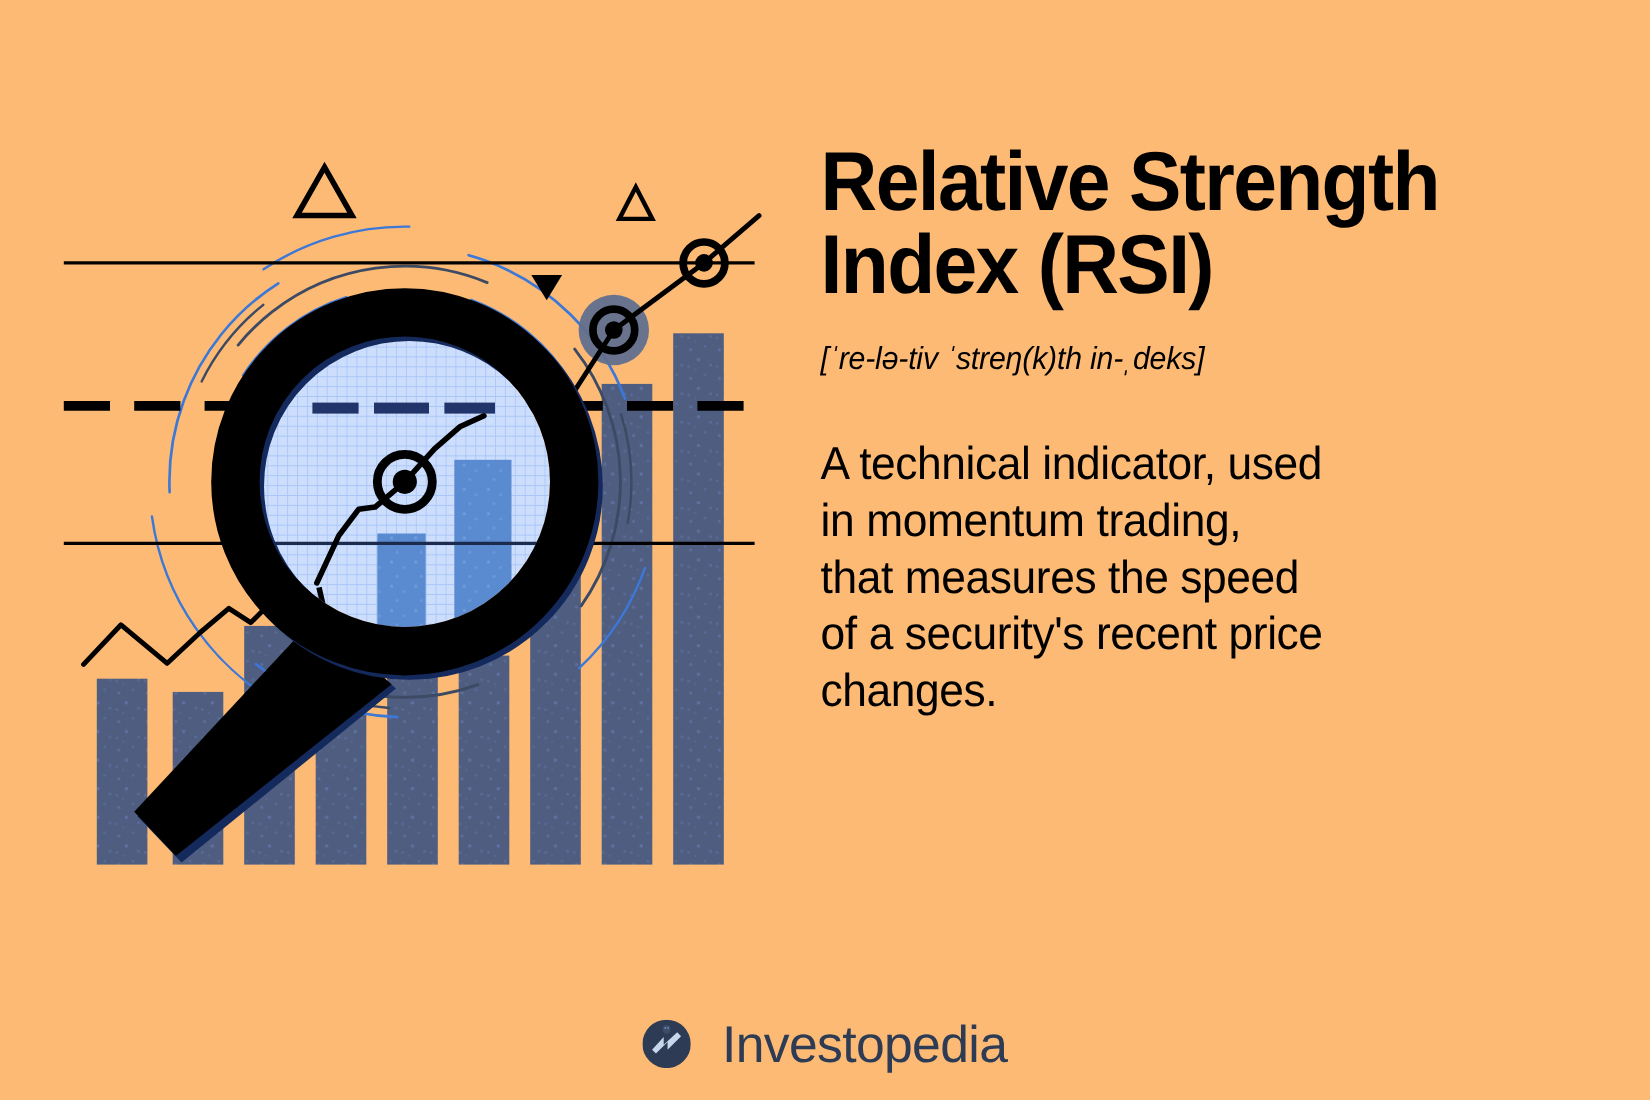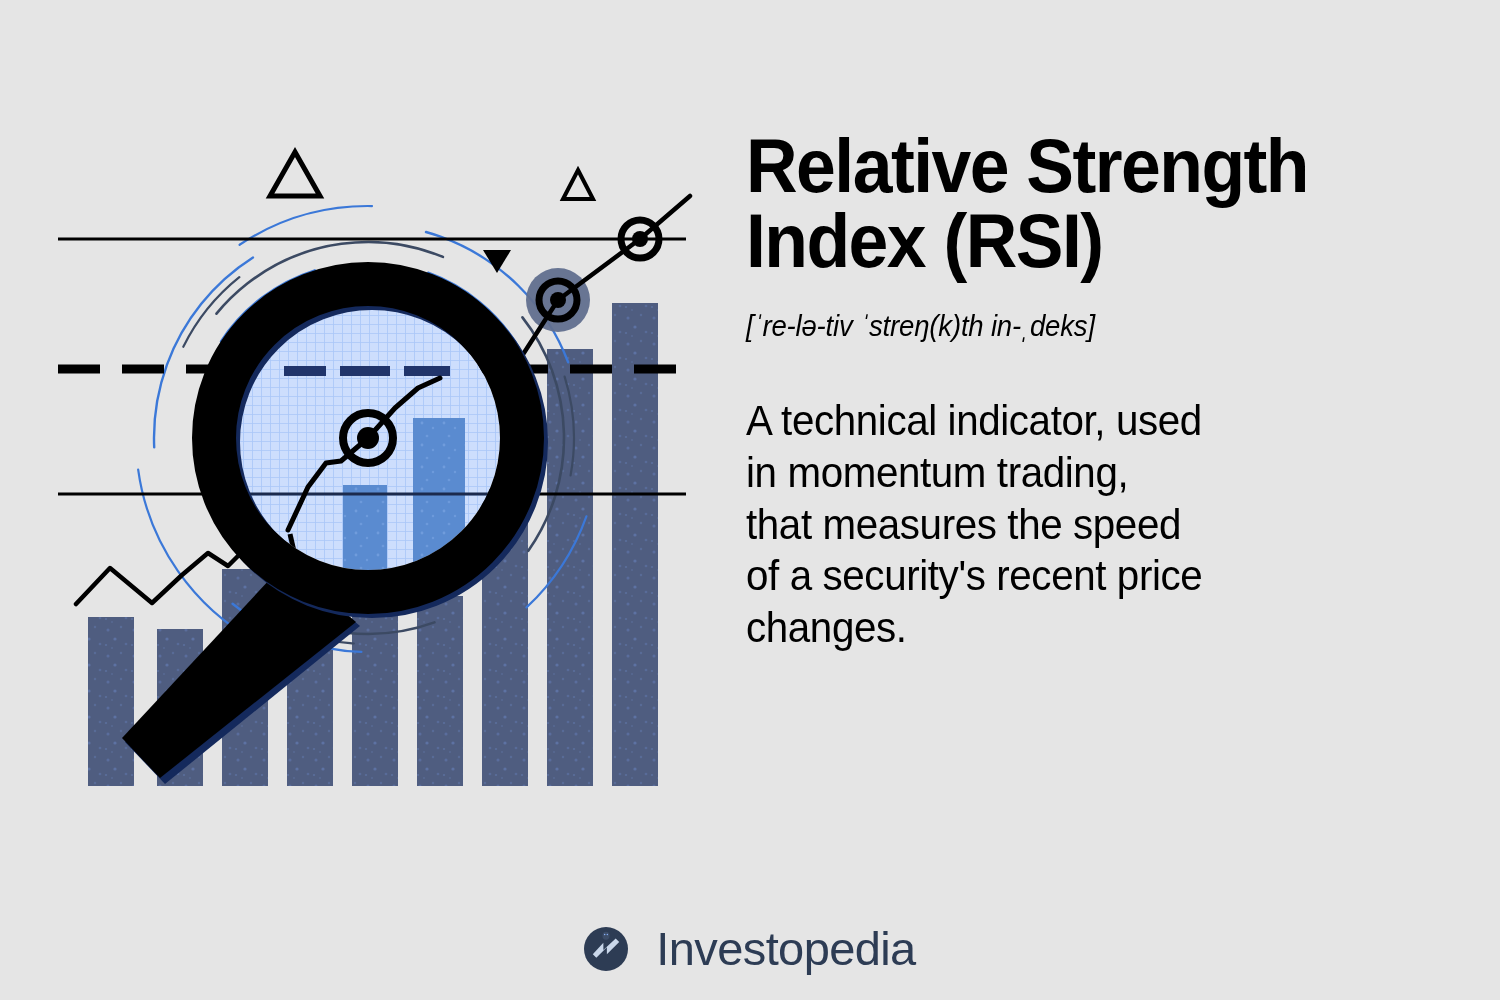--- a/index.html
+++ b/index.html
@@ -9,21 +9,21 @@
   body {
     width: 1500px;
     height: 1000px;
     overflow: hidden;
     font-family: "Liberation Sans", sans-serif;
   }
   #card {
     position: relative;
     width: 1500px;
     height: 1000px;
-    background: #e5e5e5;
+    background: #fdba74;
     overflow: hidden;
   }
 
   
   #illustration {
     position: absolute;
     left: 0;
     top: 0;
     width: 720px;
     height: 900px;

